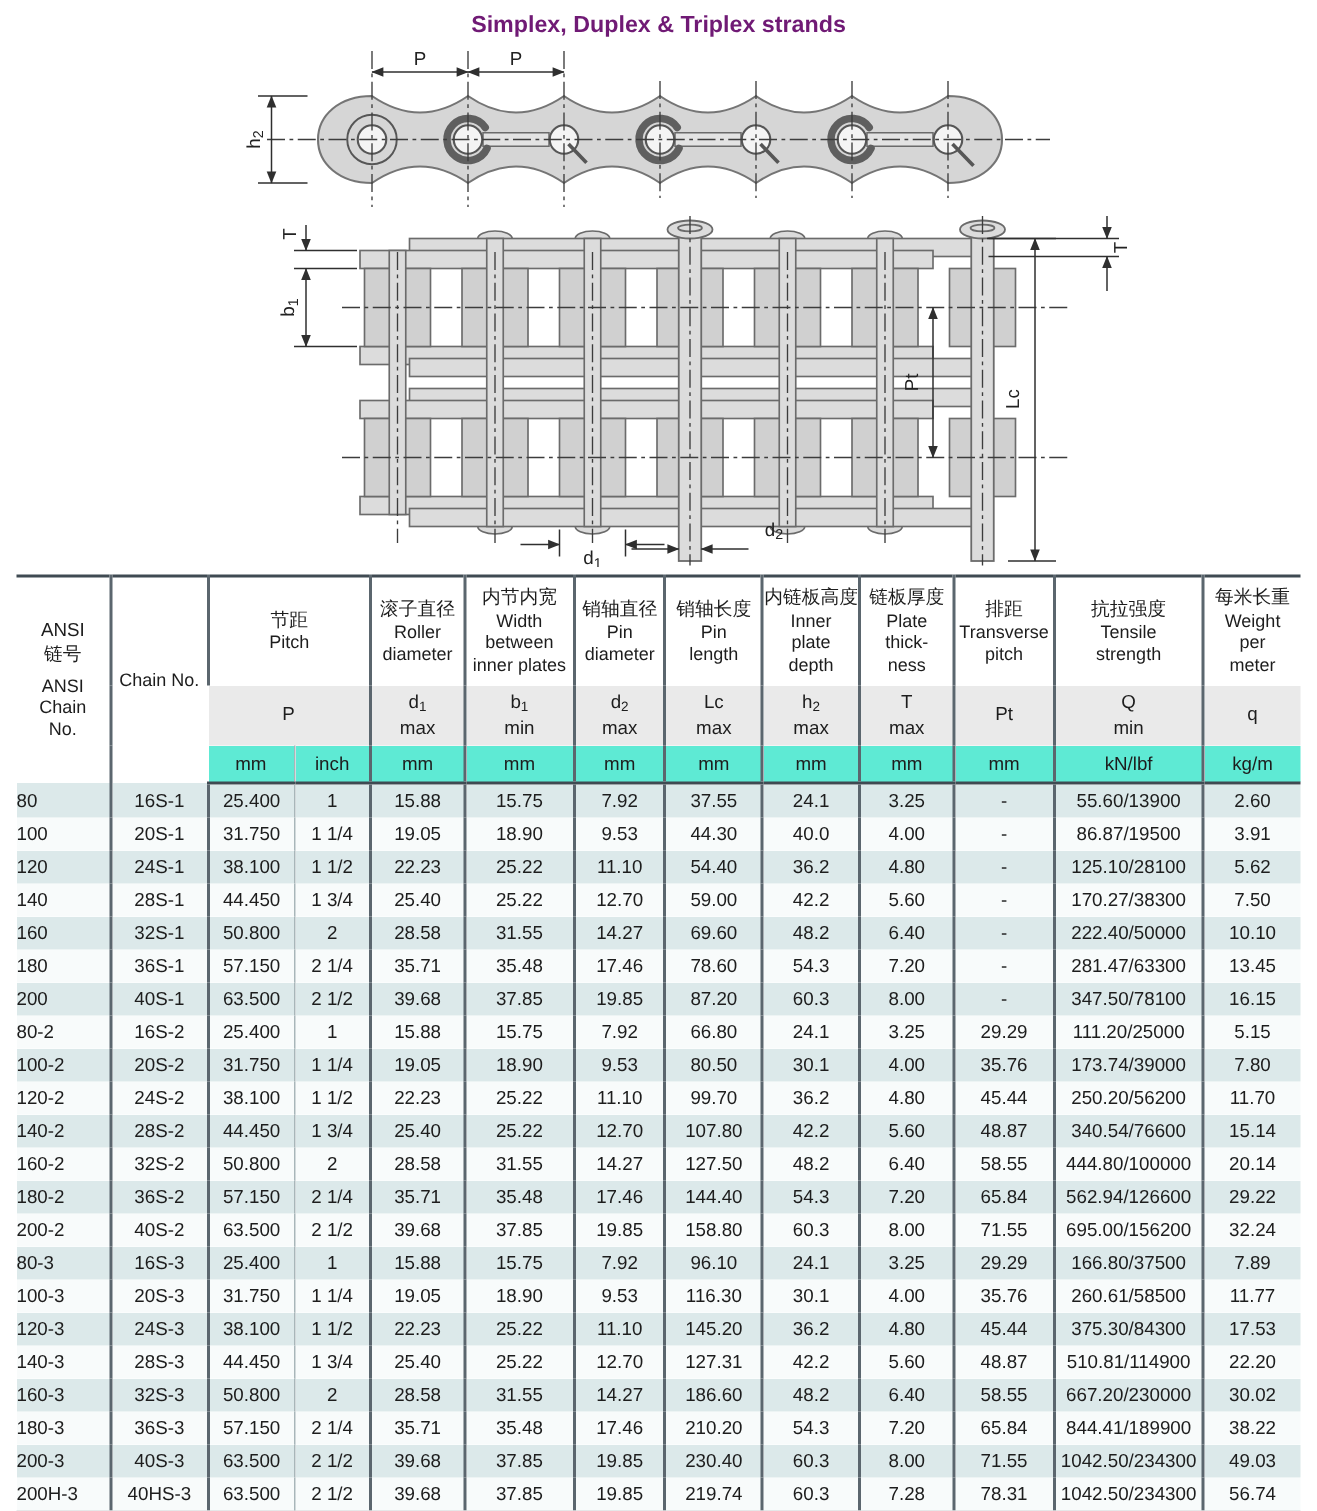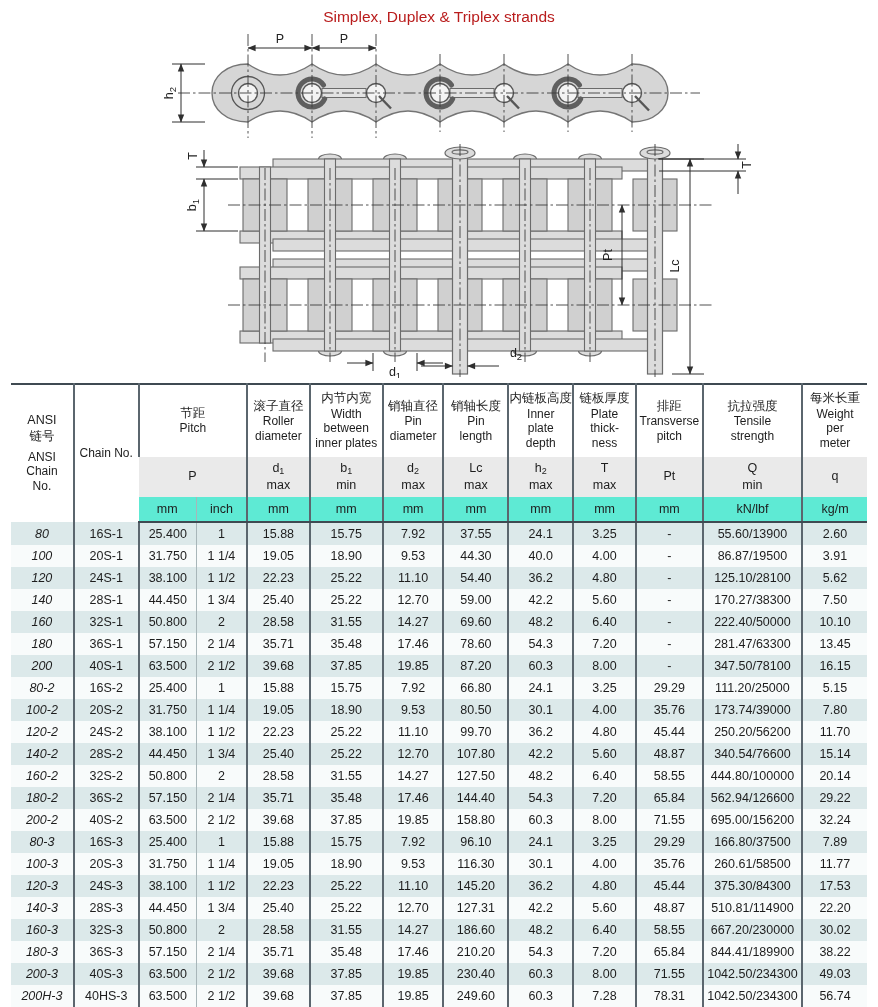--- a/index.html
+++ b/index.html
@@ -1,18 +1,18 @@
 <!DOCTYPE html>
 <html><head>
 <meta charset="utf-8">
 <style>
   html,body{margin:0;padding:0;background:#fff;}
   .page{width:878px;height:1007px;background:#fff;overflow:hidden;position:relative;
         font-family:"Liberation Sans","DejaVu Sans",sans-serif;color:#1d1d1d;}
-  .title{text-align:center;font-size:15.5px;line-height:19px;padding-top:7px;color:#b91c1c;}
+  .title{text-align:center;font-size:15.5px;line-height:19px;padding-top:7px;color:#701a75;font-weight:bold;}
   svg{display:block;}
   svg text{font-family:"Liberation Sans","DejaVu Sans",sans-serif;fill:#222;}
 
   .spec-table{border-collapse:collapse;table-layout:fixed;width:856px;margin:5px 11px 0 11px;
               border-top:2px solid #3f4a52;border-bottom:3px solid #3f4a52;}
   .spec-table th,.spec-table td{border-left:2px solid #5b666e;font-weight:normal;text-align:center;
               padding:0;overflow:hidden;}
   .spec-table th:first-child,.spec-table td:first-child{border-left:none;}
   .name-row th{height:72px;font-size:12px;line-height:1.22;vertical-align:middle;background:#fff;}
   .sym-row th{height:40px;font-size:12.5px;line-height:1.35;background:#eaeaea;}
@@ -20,21 +20,21 @@
   .unit-row th.bl-light{border-left:1px solid #a8b6b9;}
   .pre{white-space:pre-line;}
   .zh{font-size:12.5px;}
   .en{font-size:12px;}
   .mt6{margin-top:6px;}
   .sub{font-size:9px;vertical-align:-2px;}
   tbody td{height:22px;line-height:22px;font-size:12.5px;white-space:nowrap;}
   tbody td:nth-child(4){border-left:1px solid #a8b6b9;}
   tbody tr:nth-child(odd){background:#dce9ea;}
   tbody tr:nth-child(even){background:#f8fbfb;}
-  tbody td:first-child{text-align:center;font-style:italic;}
+  tbody td:first-child{text-align:left;}
 </style>
 </head>
 <body>
 
 <div class="page">
 
   <div class="title">Simplex, Duplex &amp; Triplex strands</div>
 
   <svg width="878" height="118" viewBox="0 0 878 118">
     <defs>
@@ -669,21 +669,21 @@
           <td>49.03</td>
         </tr>
         <tr>
           <td>200H-3</td>
           <td>40HS-3</td>
           <td>63.500</td>
           <td>2 1/2</td>
           <td>39.68</td>
           <td>37.85</td>
           <td>19.85</td>
-          <td>249.60</td>
+          <td>219.74</td>
           <td>60.3</td>
           <td>7.28</td>
           <td>78.31</td>
           <td>1042.50/234300</td>
           <td>56.74</td>
         </tr>
       </tbody>
   </table>
 
 </div>

